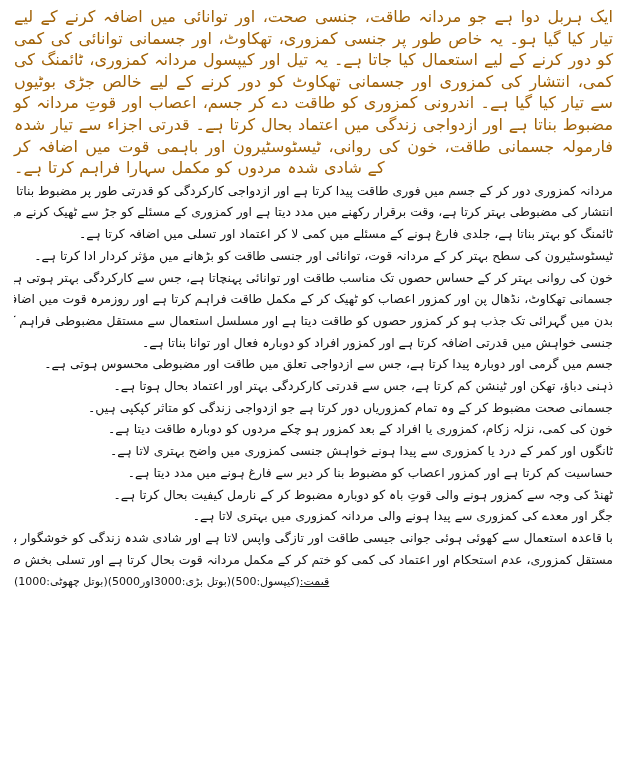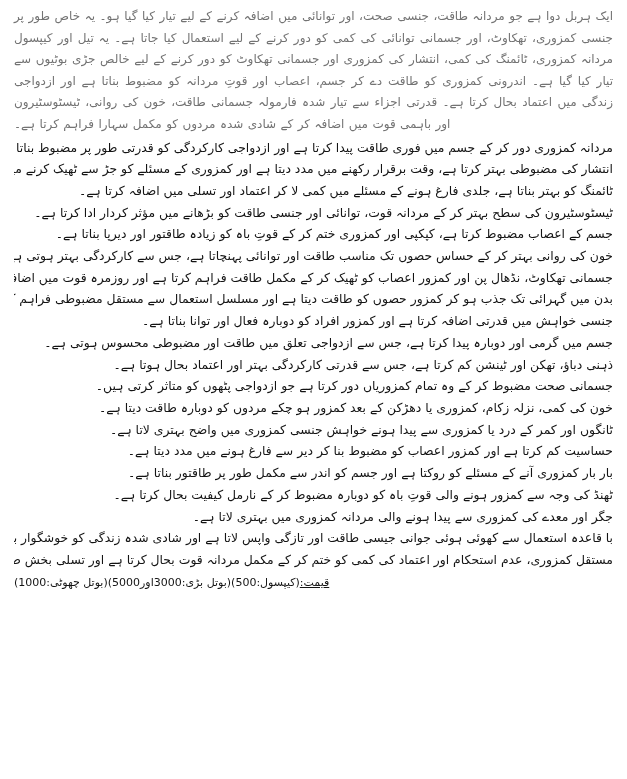--- a/index.html
+++ b/index.html
@@ -26,26 +26,26 @@
   .doc-body {
     direction: rtl;
     text-align: right;
     unicode-bidi: isolate;
   }
   
   .intro {
     direction: rtl;
     text-align: justify;
     text-align-last: left;
-    font-size: 12px;
+    font-size: 16px;
     line-height: 21.6px;
     letter-spacing: 0.1px;
     word-spacing: 0.6px;
     margin: 0 0 1px 0;
-    color: #737373;
+    color: #a16207;
   }
   
   .benefit-list {
     list-style: none;
     margin: 0;
     padding: 0;
     direction: rtl;
   }
   .benefit-line {
     display: block;
@@ -82,32 +82,30 @@
 <div id="page">
   <div class="doc-body">
 
     <p class="intro">ایک ہربل دوا ہے جو مردانہ طاقت، جنسی صحت، اور توانائی میں اضافہ کرنے کے لیے تیار کیا گیا ہو۔ یہ خاص طور پر جنسی کمزوری، تھکاوٹ، اور جسمانی توانائی کی کمی کو دور کرنے کے لیے استعمال کیا جاتا ہے۔ یہ تیل اور کیپسول مردانہ کمزوری، ٹائمنگ کی کمی، انتشار کی کمزوری اور جسمانی تھکاوٹ کو دور کرنے کے لیے خالص جڑی بوٹیوں سے تیار کیا گیا ہے۔ اندرونی کمزوری کو طاقت دے کر جسم، اعصاب اور قوتِ مردانہ کو مضبوط بناتا ہے اور ازدواجی زندگی میں اعتماد بحال کرتا ہے۔ قدرتی اجزاء سے تیار شدہ فارمولہ جسمانی طاقت، خون کی روانی، ٹیسٹوسٹیرون اور باہمی قوت میں اضافہ کر کے شادی شدہ مردوں کو مکمل سہارا فراہم کرتا ہے۔</p>
 
     <div class="benefit-list">
       <span class="benefit-line">مردانہ کمزوری دور کر کے جسم میں فوری طاقت پیدا کرتا ہے اور ازدواجی کارکردگی کو قدرتی طور پر مضبوط بناتا ہے۔</span>
       <span class="benefit-line">انتشار کی مضبوطی بہتر کرتا ہے، وقت برقرار رکھنے میں مدد دیتا ہے اور کمزوری کے مسئلے کو جڑ سے ٹھیک کرنے میں معاون ہے۔</span>
       <span class="benefit-line">ٹائمنگ کو بہتر بناتا ہے، جلدی فارغ ہونے کے مسئلے میں کمی لا کر اعتماد اور تسلی میں اضافہ کرتا ہے۔</span>
       <span class="benefit-line">ٹیسٹوسٹیرون کی سطح بہتر کر کے مردانہ قوت، توانائی اور جنسی طاقت کو بڑھانے میں مؤثر کردار ادا کرتا ہے۔</span>
-      <span class="benefit-line">جسم کے اعصاب مضبوط کرتا ہے، کپکپی اور کمزوری ختم کر کے قوتِ باہ کو زیادہ طاقتور اور دیرپا بناتا ہے۔</span>
       <span class="benefit-line">خون کی روانی بہتر کر کے حساس حصوں تک مناسب طاقت اور توانائی پہنچاتا ہے، جس سے کارکردگی بہتر ہوتی ہے۔</span>
       <span class="benefit-line">جسمانی تھکاوٹ، نڈھال پن اور کمزور اعصاب کو ٹھیک کر کے مکمل طاقت فراہم کرتا ہے اور روزمرہ قوت میں اضافہ کرتا ہے۔</span>
       <span class="benefit-line">بدن میں گہرائی تک جذب ہو کر کمزور حصوں کو طاقت دیتا ہے اور مسلسل استعمال سے مستقل مضبوطی فراہم کرتا ہے۔</span>
       <span class="benefit-line">جنسی خواہش میں قدرتی اضافہ کرتا ہے اور کمزور افراد کو دوبارہ فعال اور توانا بناتا ہے۔</span>
       <span class="benefit-line">جسم میں گرمی اور دوبارہ پیدا کرتا ہے، جس سے ازدواجی تعلق میں طاقت اور مضبوطی محسوس ہوتی ہے۔</span>
       <span class="benefit-line">ذہنی دباؤ، تھکن اور ٹینشن کم کرتا ہے، جس سے قدرتی کارکردگی بہتر اور اعتماد بحال ہوتا ہے۔</span>
-      <span class="benefit-line">جسمانی صحت مضبوط کر کے وہ تمام کمزوریاں دور کرتا ہے جو ازدواجی پٹھوں کو متاثر کرتی ہیں۔</span>
-      <span class="benefit-line">خون کی کمی، نزلہ زکام، کمزوری یا دھڑکن کے بعد کمزور ہو چکے مردوں کو دوبارہ طاقت دیتا ہے۔</span>
+      <span class="benefit-line">جسمانی صحت مضبوط کر کے وہ تمام کمزوریاں دور کرتا ہے جو ازدواجی زندگی کو متاثر کپکپی ہیں۔</span>
+      <span class="benefit-line">خون کی کمی، نزلہ زکام، کمزوری یا افراد کے بعد کمزور ہو چکے مردوں کو دوبارہ طاقت دیتا ہے۔</span>
       <span class="benefit-line">ٹانگوں اور کمر کے درد یا کمزوری سے پیدا ہونے خواہش جنسی کمزوری میں واضح بہتری لاتا ہے۔</span>
       <span class="benefit-line">حساسیت کم کرتا ہے اور کمزور اعصاب کو مضبوط بنا کر دیر سے فارغ ہونے میں مدد دیتا ہے۔</span>
-      <span class="benefit-line">بار بار کمزوری آنے کے مسئلے کو روکتا ہے اور جسم کو اندر سے مکمل طور پر طاقتور بناتا ہے۔</span>
       <span class="benefit-line">ٹھنڈ کی وجہ سے کمزور ہونے والی قوتِ باہ کو دوبارہ مضبوط کر کے نارمل کیفیت بحال کرتا ہے۔</span>
       <span class="benefit-line">جگر اور معدے کی کمزوری سے پیدا ہونے والی مردانہ کمزوری میں بہتری لاتا ہے۔</span>
       <span class="benefit-line">با قاعدہ استعمال سے کھوئی ہوئی جوانی جیسی طاقت اور تازگی واپس لاتا ہے اور شادی شدہ زندگی کو خوشگوار بناتا ہے۔</span>
       <span class="benefit-line">مستقل کمزوری، عدم استحکام اور اعتماد کی کمی کو ختم کر کے مکمل مردانہ قوت بحال کرتا ہے اور تسلی بخش طاقت فراہم کرتا ہے۔</span>
     </div>
 
     <div class="price-line">
       <span class="price-label">قیمت:</span><span class="num">(بوتل چھوٹی:1000)</span><span class="num">(بوتل بڑی:3000اور5000)</span><span class="num">(کیپسول:500)</span>
     </div>
 

